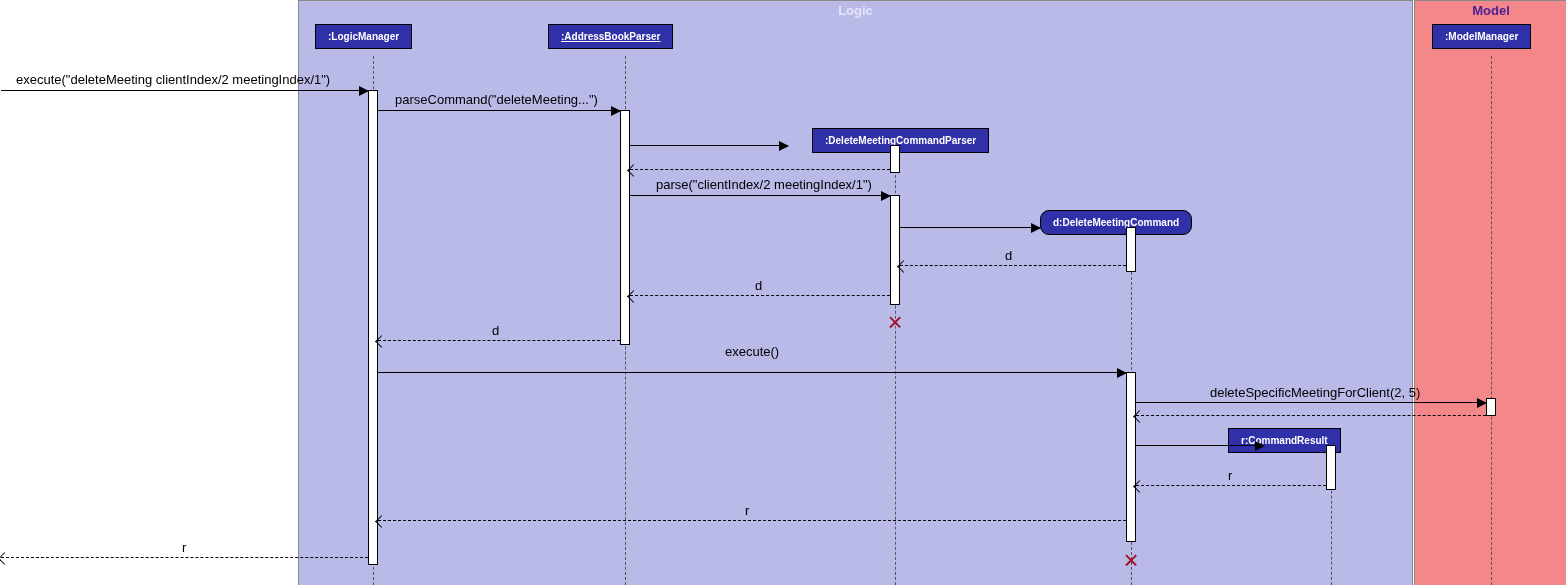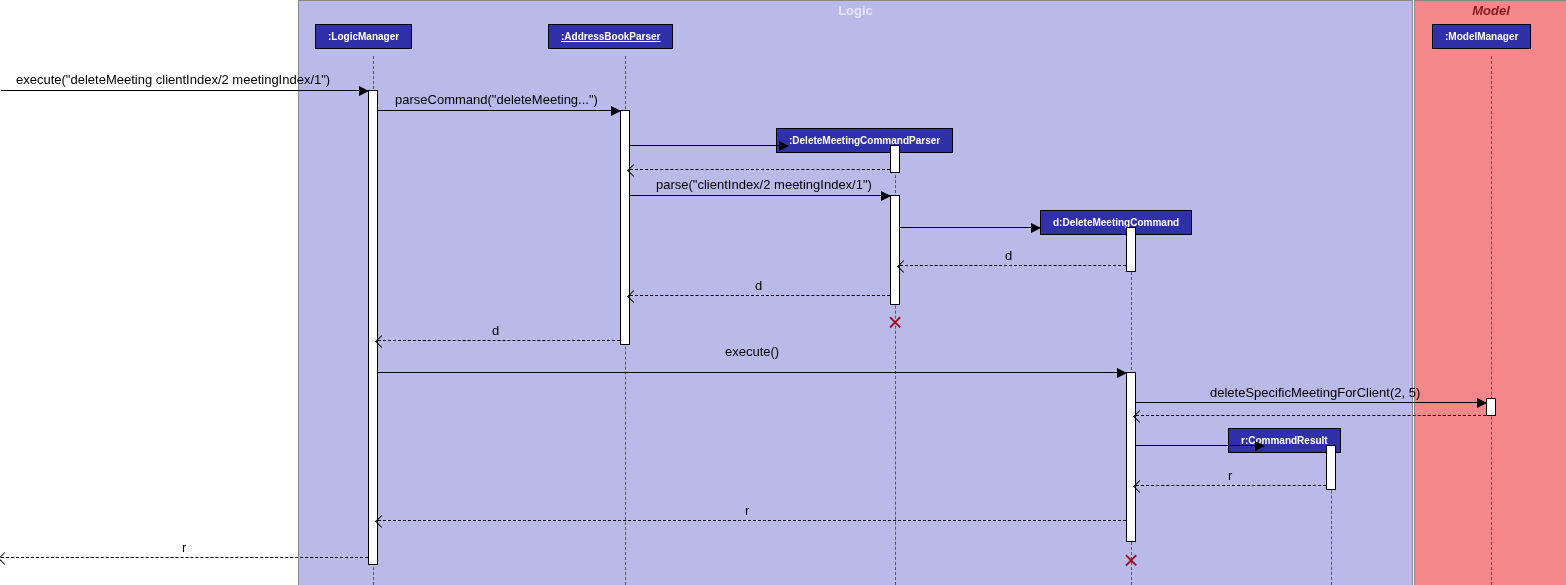--- a/index.html
+++ b/index.html
@@ -37,21 +37,21 @@
   }
   .box-label {
     position: absolute;
     top: 2px;
     left: 50%;
     transform: translateX(-50%);
     font-size: 13px;
     font-weight: bold;
   }
   .box-logic .box-label { color: #e3e5fa; }
-  .box-model .box-label { color: #7f1d1d; font-style: italic; }
+  .box-model .box-label { color: #4c1d95; }
 
   .participant {
     position: absolute;
     background: #3030a8;
     color: #fff;
     border: 1px solid #000;
     padding: 6px 12px;
     font-weight: bold;
     font-size: 10px;
     white-space: nowrap;
@@ -115,22 +115,22 @@
 
   <div class="box-logic">
     <div class="box-label">Logic</div>
   </div>
   <div class="box-model">
     <div class="box-label">Model</div>
   </div>
 
   <div class="participant" style="left:315px; top:24px;">:LogicManager</div>
   <div class="participant" style="left:548px; top:24px;text-decoration:underline;">:AddressBookParser</div>
-  <div class="participant" style="left:776px; top:128px;">:DeleteMeetingCommandParser</div>
-  <div class="participant" style="left:1040px; top:210px;">d:DeleteMeetingCommand</div>
+  <div class="participant" style="left:812px; top:128px;">:DeleteMeetingCommandParser</div>
+  <div class="participant" style="left:1040px; top:210px;border-radius:9px;">d:DeleteMeetingCommand</div>
   <div class="participant" style="left:1228px; top:428px;">r:CommandResult</div>
   <div class="participant" style="left:1432px; top:24px;">:ModelManager</div>
 
   <div class="lifeline" style="left:373px; top:56px; height:529px;"></div>
   <div class="lifeline" style="left:625px; top:56px; height:529px;"></div>
   <div class="lifeline" style="left:895px; top:160px; height:425px;"></div>
   <div class="lifeline" style="left:1131px; top:242px; height:343px;"></div>
   <div class="lifeline" style="left:1331px; top:460px; height:125px;"></div>
   <div class="lifeline" style="left:1491px; top:56px; height:529px;"></div>
 

